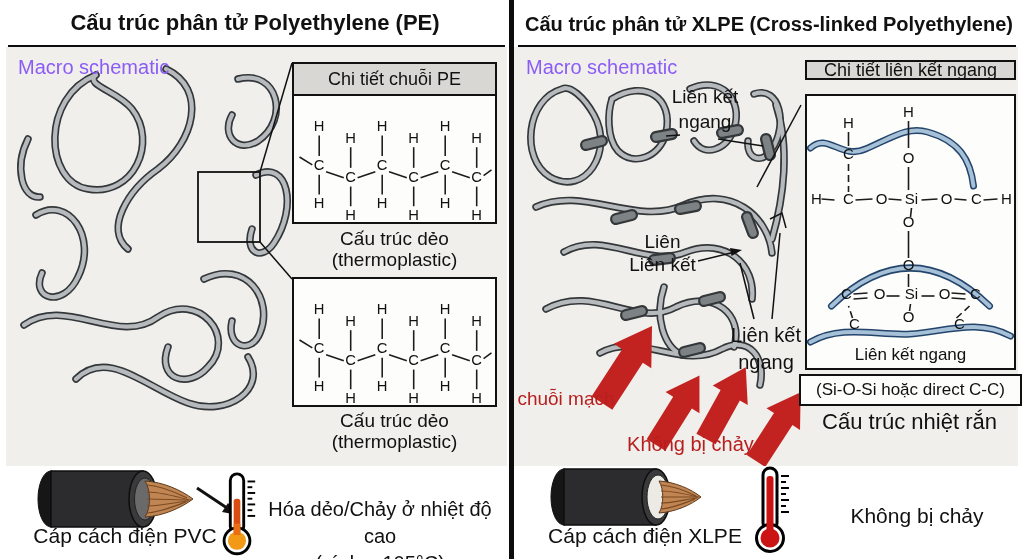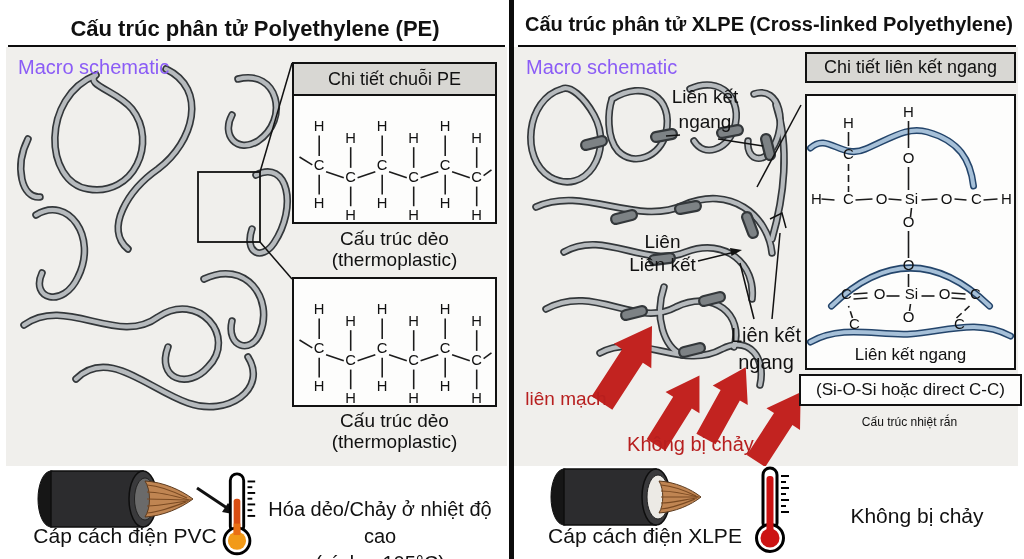--- a/index.html
+++ b/index.html
@@ -33,21 +33,21 @@
   .bond{stroke:#1c1c1c;stroke-width:1.6;fill:none;}
   .bondd{stroke:#1c1c1c;stroke-width:1.6;fill:none;stroke-dasharray:7 4;}
   .atom{font-family:"Liberation Sans",sans-serif;font-size:15px;fill:#111;text-anchor:middle;}
   .ptr{stroke:#111;stroke-width:1.5;fill:none;}
   .rarrow{fill:#c22320;}
   .sq{fill:none;stroke:#111;stroke-width:1.8;}
 </style>
 </head>
 <body>
 
-<div class="abs title center" style="left:0;top:9px;width:510px;">Cấu trúc phân tử Polyethylene (PE)</div>
+<div class="abs title center" style="left:0;top:3px;width:510px;">Cấu trúc phân tử Polyethylene (PE)</div>
 <div class="abs title title-r center" style="left:514px;top:4px;width:510px;">Cấu trúc phân tử XLPE (Cross-linked Polyethylene)</div>
 <div class="abs divider"></div>
 <div class="abs hline" style="left:8px;top:45px;width:497px;"></div>
 <div class="abs hline" style="left:518px;top:45px;width:498px;"></div>
 
 <div class="abs panel" style="left:6px;top:47px;width:501px;height:419px;"></div>
 <div class="abs panel" style="left:514px;top:47px;width:504px;height:419px;"></div>
 
 <svg class="abs" style="left:6px;top:47px;" width="287" height="419" viewBox="0 0 287 419">
   <defs>
@@ -286,25 +286,25 @@
 </div>
 <div class="abs center" style="left:615px;top:230px;width:95px;font-size:19px;line-height:23px;">
   <div>Liên</div>
   <div>Liên kết</div>
 </div>
 <div class="abs center" style="left:712px;top:322px;width:108px;font-size:20px;line-height:27px;">
   <div>Liên kết</div>
   <div>ngang</div>
 </div>
 <div class="abs center redtxt" style="left:505px;top:386px;width:122px;font-size:19px;line-height:25px;">
-  <div>liên mạch</div>
+  <div>chuỗi mạch</div>
 </div>
 <div class="abs center redtxt" style="left:618px;top:433px;width:145px;font-size:20px;">Không bị chảy</div>
 
-<div class="abs inset-hdr" style="left:805px;top:52px;width:211px;height:31px;">Chi tiết liên kết ngang</div>
+<div class="abs inset-hdr" style="left:805px;top:60px;width:211px;height:20px;">Chi tiết liên kết ngang</div>
 <div class="abs inset-box" style="left:805px;top:94px;width:211px;height:276px;">
   <svg width="207" height="272" viewBox="0 0 206 272">
     <g>
       <path class="blue-o" d="M 3,52 C 20,36 34,64 58,53 C 84,42 100,30 120,36 C 152,45 163,64 166,90"></path>
       <path class="blue-i" d="M 3,52 C 20,36 34,64 58,53 C 84,42 100,30 120,36 C 152,45 163,64 166,90"></path>
       <path class="blue-o" d="M 24,210 Q 103,134 182,210"></path>
       <path class="blue-i" d="M 24,210 Q 103,134 182,210"></path>
       <path class="blue-o" d="M 3,246 C 35,228 70,240 103,238 C 136,236 170,222 203,240"></path>
       <path class="blue-i" d="M 3,246 C 35,228 70,240 103,238 C 136,236 170,222 203,240"></path>
     </g>
@@ -352,21 +352,21 @@
       <text x="137" y="203">O</text>
       <text x="168" y="203">C</text>
       <text x="101" y="226">O</text>
       <text x="47" y="233">C</text>
       <text x="152" y="233">C</text>
     </g>
     <text x="103" y="264" text-anchor="middle" style="font-size:17px" fill="#111">Liên kết ngang</text>
   </svg>
 </div>
 <div class="abs note-box" style="left:799px;top:374px;width:223px;height:32px;">(Si-O-Si hoặc direct C-C)</div>
-<div class="abs center" style="left:795px;top:410px;width:229px;font-size:12px;line-height:24px;">
+<div class="abs center" style="left:795px;top:410px;width:229px;font-size:22px;line-height:24px;">
   <div>Cấu trúc nhiệt rắn</div>
 </div>
 
 <svg class="abs" style="left:35px;top:468px;" width="210" height="62" viewBox="0 0 210 62">
   <ellipse cx="16" cy="31" rx="13" ry="28" fill="#161616" stroke="#0e0e0e"></ellipse>
   <rect x="16" y="3" width="92" height="56" fill="#2c2c2e" stroke="#0e0e0e" stroke-width="1.5"></rect>
   <ellipse cx="108" cy="31" rx="14" ry="28" fill="#3a3a3c" stroke="#0e0e0e" stroke-width="1.5"></ellipse>
   <ellipse cx="110" cy="31" rx="10.5" ry="21" fill="#6a6a6a" stroke="#222"></ellipse>
   <path d="M110,13 C128,14 146,22 158,31 C146,40 128,48 110,49 C116,40 116,22 110,13 Z" fill="#c08552" stroke="#5c3a1d"></path>
   <g fill="none" stroke="#7a4a22" stroke-width="1.2">

